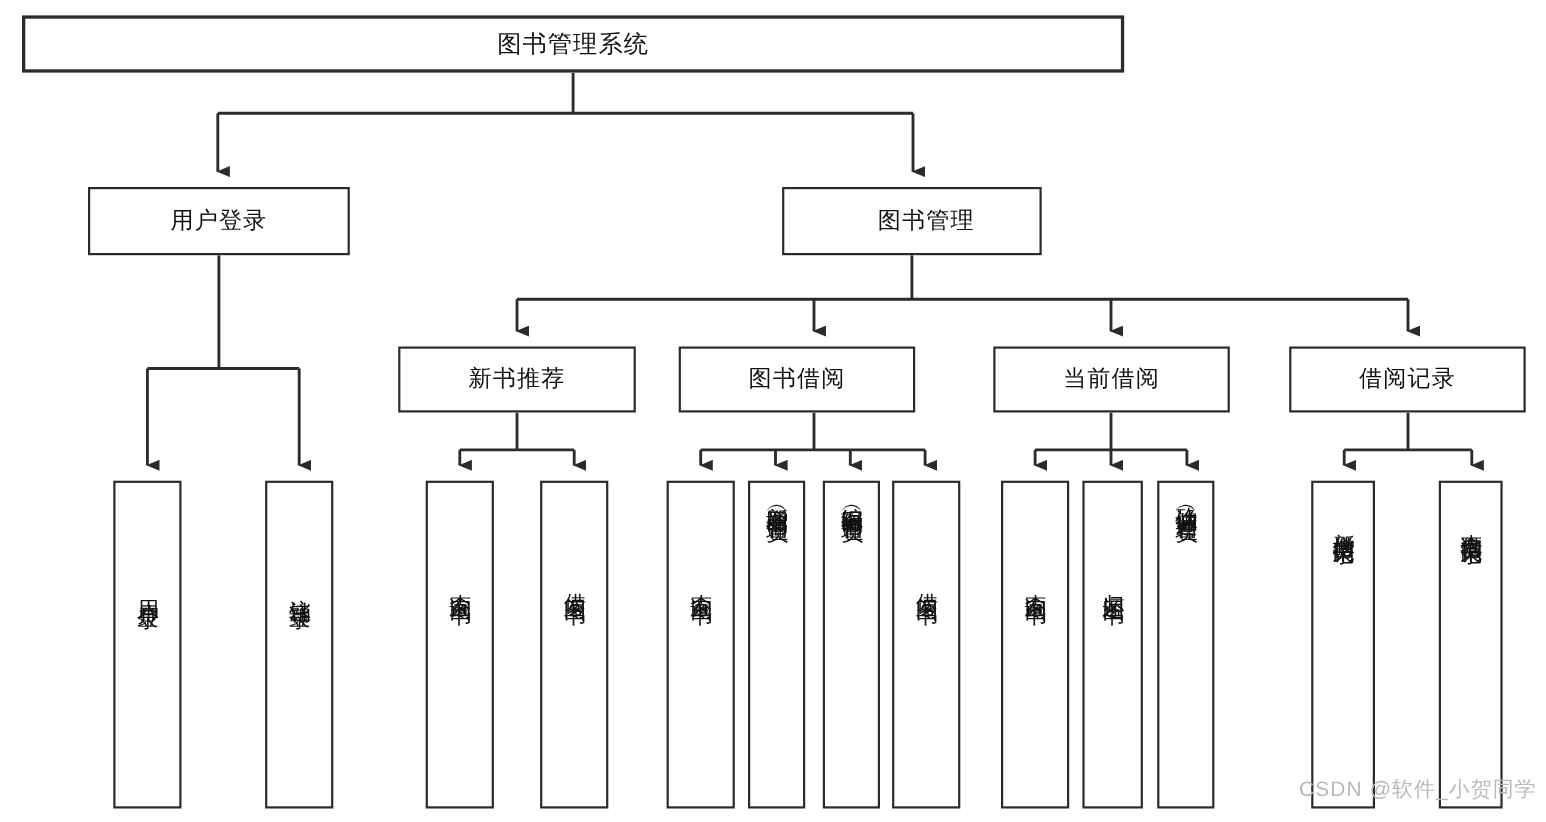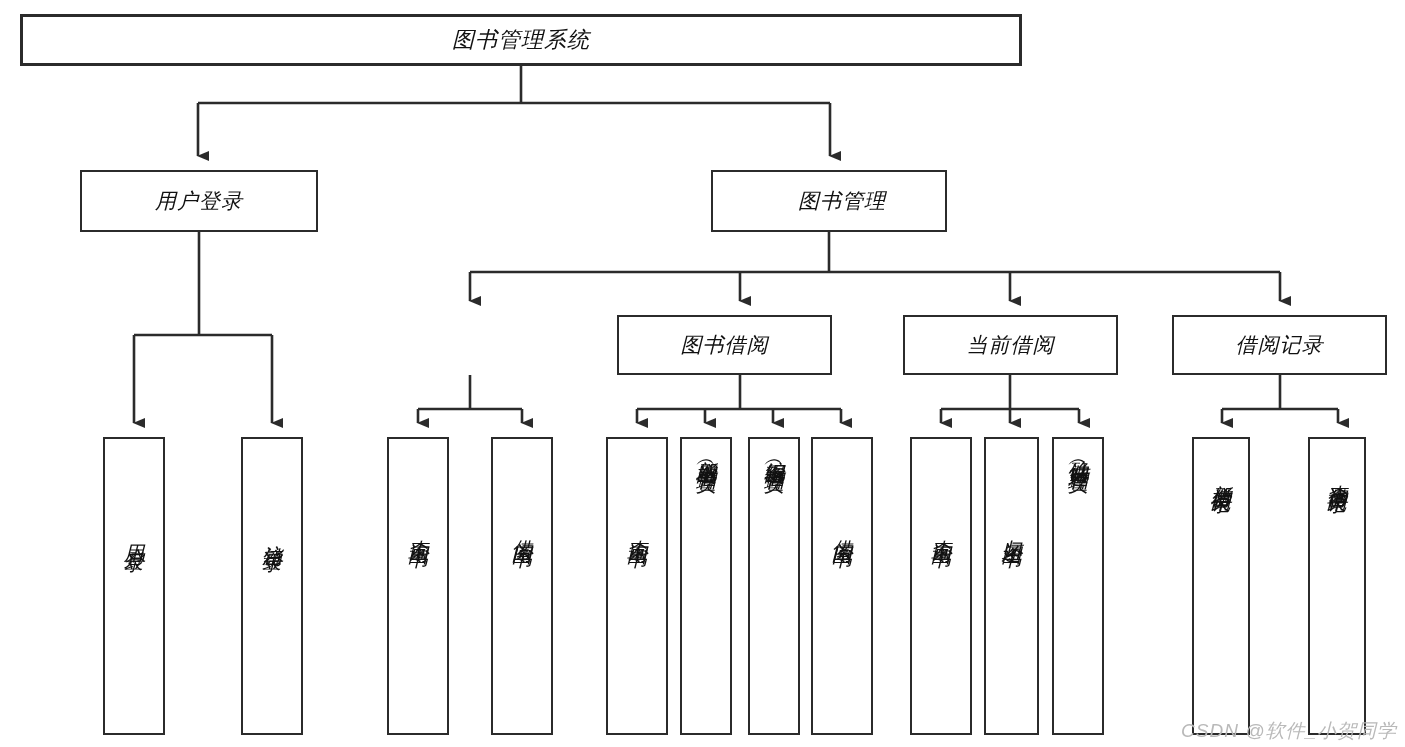--- a/index.html
+++ b/index.html
@@ -3,21 +3,21 @@
 <meta charset="utf-8">
 <title>图书管理系统 功能结构图</title>
 <style>
   html,body{margin:0;padding:0;}
   body{
     width:1405px;height:747px;
     background:#ffffff;
     font-family:"Liberation Sans","DejaVu Sans",sans-serif;
     overflow:hidden;
   }
-  #canvas{position:relative;width:1405px;height:747px;background:#fff;font-style:italic;}
+  #canvas{position:relative;width:1405px;height:747px;background:#fff;}
 
   
   #wires{position:absolute;left:0;top:0;width:1405px;height:747px;}
 
   
   .node{
     position:absolute;
     box-sizing:border-box;
     background:#ffffff;
     border:2.5px solid #2b2b2b;
@@ -51,21 +51,21 @@
     line-height:1.12;
     letter-spacing:3px;
     white-space:nowrap;
     text-align:left;
   }
   .node.leaf.tall .lbl{letter-spacing:2px;}
 
   
   #watermark{
     position:absolute;
-    right:8px;bottom:3px;
+    right:8px;bottom:16px;
     font-size:19px;
     color:#b9b9b9;
     letter-spacing:1px;
     white-space:nowrap;
     z-index:5;
     pointer-events:none;
   }
 </style>
 </head>
 <body>
@@ -129,20 +129,23 @@
     <span class="lbl">图书管理系统</span>
   </div>
 
   <div class="node lvl2" style="left:80px;top:170px;width:238px;height:62px;">
     <span class="lbl">用户登录</span>
   </div>
   <div class="node lvl2" style="left:711px;top:170px;width:236px;height:62px;padding-left:26px;">
     <span class="lbl">图书管理</span>
   </div>
 
+  <div class="node lvl3" style="left:362px;top:315px;width:216px;height:60px;">
+    <span class="lbl">新书推荐</span>
+  </div>
   <div class="node lvl3" style="left:617px;top:315px;width:215px;height:60px;">
     <span class="lbl">图书借阅</span>
   </div>
   <div class="node lvl3" style="left:1172px;top:315px;width:215px;height:60px;">
     <span class="lbl">借阅记录</span>
   </div>
   <div class="node lvl3" style="left:903px;top:315px;width:215px;height:60px;">
     <span class="lbl">当前借阅</span>
   </div>
 

